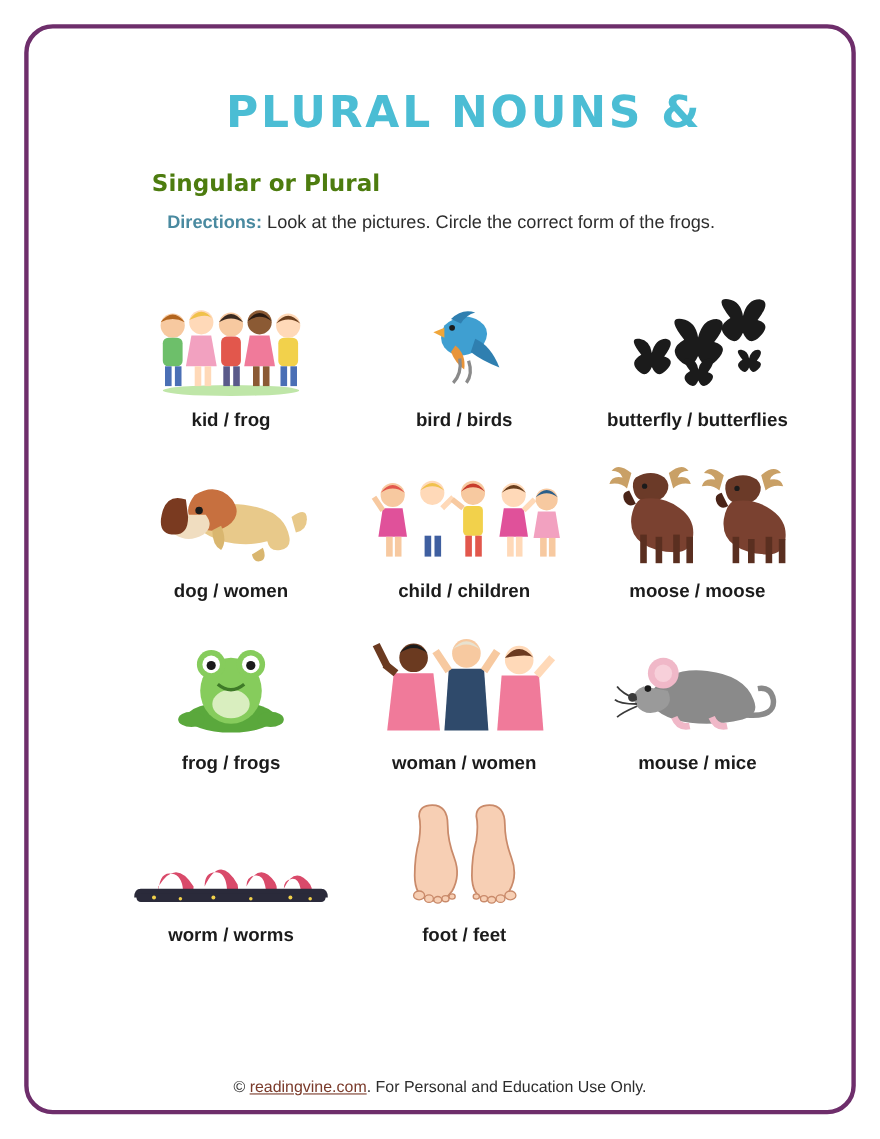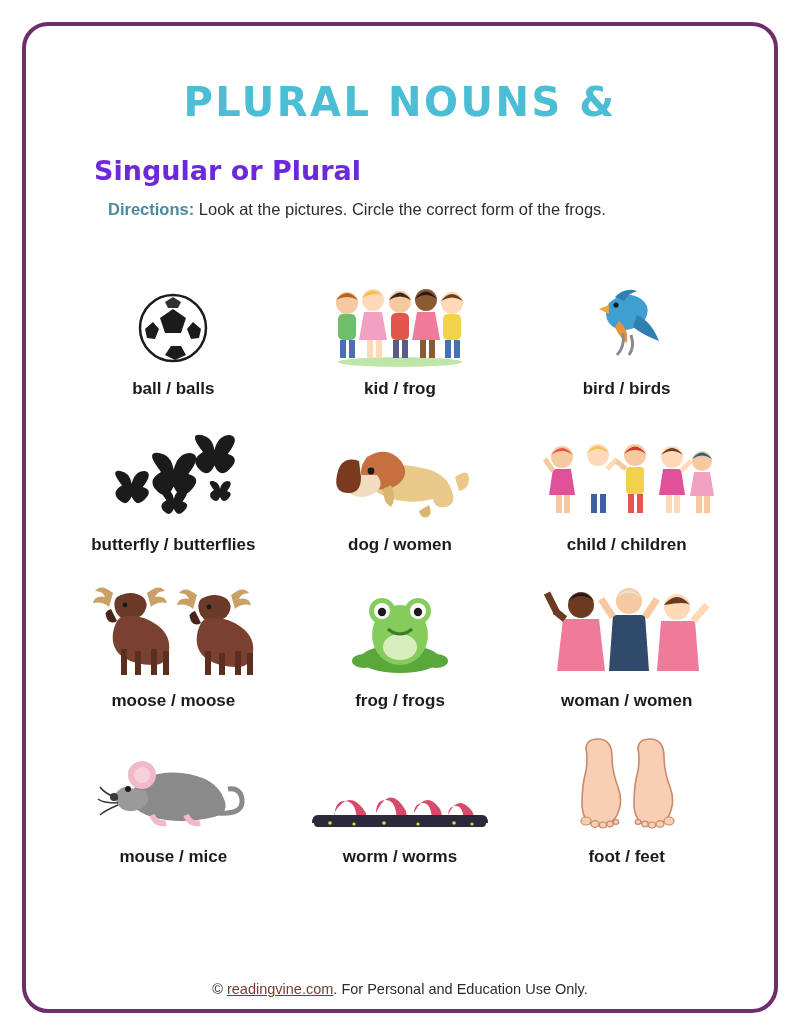--- a/index.html
+++ b/index.html
@@ -15,39 +15,40 @@
     background: #ffffff;
     padding: 22px;
   }
   #sheet {
     position: relative;
     width: 100%; height: 100%;
     border: 4px solid #6e2e6b;
     border-radius: 26px;
     background: #ffffff;
     overflow: hidden;
+    padding-left: 44px;
   }
   .title-block {
     margin-top: 54px;
     text-align: center;
   }
   .title-line {
     color: #4bbdd4;
     font-weight: bold;
     font-size: 40px;
     letter-spacing: 2.5px;
     line-height: 1.12;
     text-transform: uppercase;
     font-family: "DejaVu Sans", sans-serif;
   }
   .section-title {
     margin: 30px 0 0 68px;
-    font-size: 27px;
+    font-size: 21px;
     font-weight: bold;
-    color: #6d28d9;
+    color: #4d7c0f;
     font-family: "DejaVu Sans", sans-serif;
   }
   .directions {
     margin: 14px 0 0 82px;
     font-size: 16.5px;
     color: #2d2d2d;
   }
   .directions .dir-label {
     color: #4a8aa0;
     font-weight: bold;
@@ -102,33 +103,20 @@
 
     <div class="section-title">Singular or Plural</div>
 
     <div class="directions">
       <span class="dir-label">Directions:</span>
       <span>Look at the pictures. Circle the correct form of the frogs.</span>
     </div>
 
     <div class="grid">
 
-      <div class="cell">
-        <div class="art">
-          <svg width="78" height="78" viewBox="0 0 78 78">
-            <circle cx="39" cy="39" r="33" fill="#ffffff" stroke="#1b1b1b" stroke-width="2.5"></circle>
-            <polygon points="39,20 52,29 47,44 31,44 26,29" fill="#1b1b1b"></polygon>
-            <polygon points="39,8 47,13 44,19 34,19 31,13" fill="#1b1b1b" opacity="0.9"></polygon>
-            <polygon points="11,40 19,33 25,40 21,50 13,49" fill="#1b1b1b"></polygon>
-            <polygon points="67,40 59,33 53,40 57,50 65,49" fill="#1b1b1b"></polygon>
-            <polygon points="31,66 37,57 47,57 52,66 41,71" fill="#1b1b1b"></polygon>
-          </svg>
-        </div>
-        <div class="label">ball / balls</div>
-      </div>
 
       <div class="cell">
         <div class="art">
           <svg width="150" height="86" viewBox="0 0 150 86">
             <ellipse cx="75" cy="81" rx="62" ry="5" fill="#bfe6a8"></ellipse>
             <g>
               <circle cx="22" cy="22" r="11" fill="#f7c9a0"></circle>
               <path d="M11 19 q11 -14 22 0 q-11 -6 -22 0z" fill="#b3651e"></path>
               <rect x="13" y="33" width="18" height="26" rx="5" fill="#6dbf6a"></rect>
               <rect x="15" y="59" width="6" height="18" fill="#4a6fb5"></rect>

